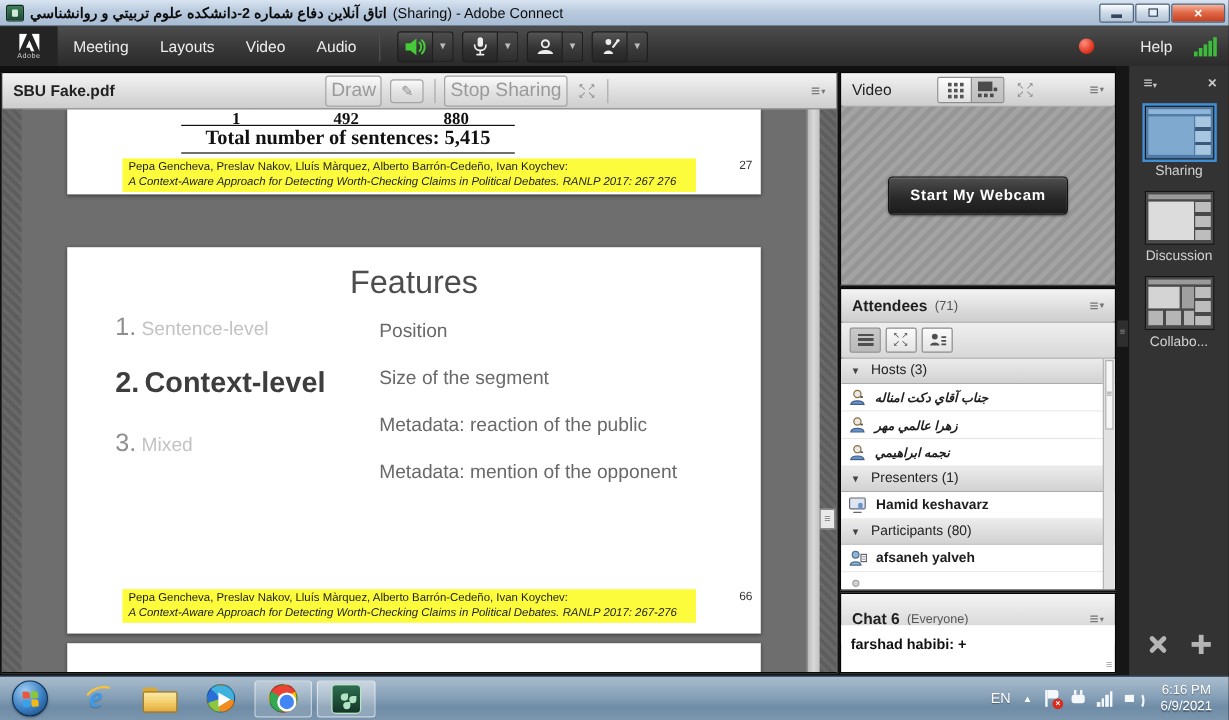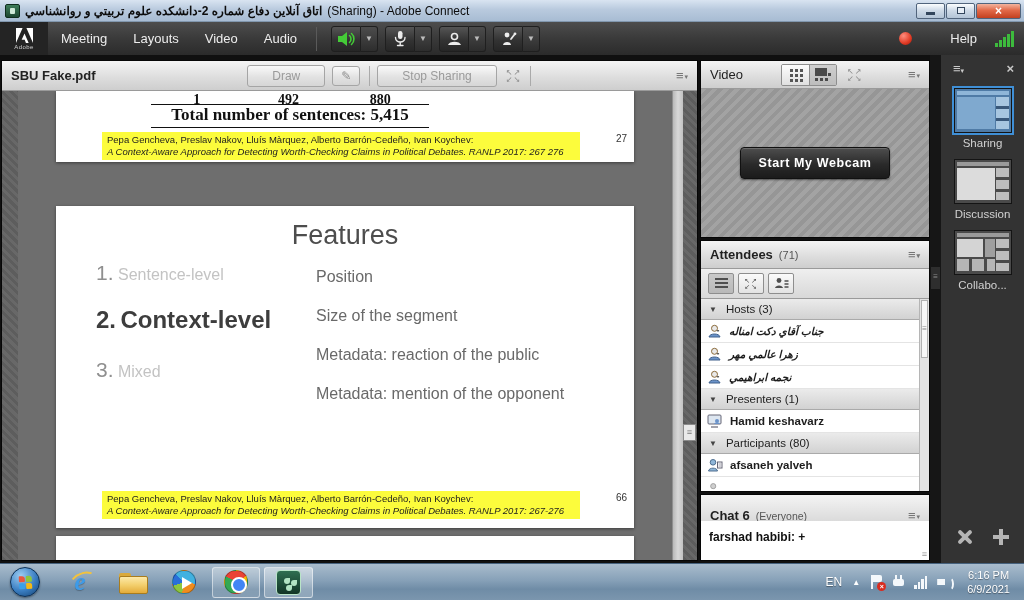--- a/index.html
+++ b/index.html
@@ -49,21 +49,21 @@
   .pod-h { background:linear-gradient(#f4f4f4,#dcdcdc 60%,#cecece); border-bottom:1px solid #9a9a9a;
     display:flex; align-items:center; padding:0 9px; color:#1f1f1f; }
   .pod-menu { margin-left:auto; color:#777; font-size:13px; line-height:1; display:flex; align-items:center; gap:1px; }
   .pod-menu b { font-size:7px; font-weight:normal; margin-top:2px; }
 
   
   .share-pod { left:1px; top:60px; width:697px; height:501px; }
   .share-h { height:30px; font-size:13px; }
   .share-title { font-weight:bold; color:#222; }
   .sbtn { border:1px solid #a5a5a5; border-radius:3px; background:linear-gradient(#fafafa,#e2e2e2 55%,#d6d6d6);
-    color:#9a9a9a; font-size:12px; padding:3px 24px; margin-left:7px; }
+    color:#9a9a9a; font-size:16px; padding:3px 4px; margin-left:7px; }
   .sbtn.ic { padding:2px 8px; color:#8c8c8c; font-size:12px; }
   .hsep { width:1px; height:20px; background:#aaa; margin-left:9px; }
   .expand-ic { display:flex; flex-direction:column; line-height:7px; font-size:8px; color:#8a8a8a; margin-left:9px; letter-spacing:1px; }
   .share-body { position:absolute; left:0; top:30px; right:0; bottom:0; background:#6e6e6e; overflow:hidden; }
   .hatch-l { position:absolute; left:0; top:0; bottom:0; width:16px;
     background:repeating-linear-gradient(45deg,#5d5d5d 0 3px,#686868 3px 6px); }
   .hatch-r { position:absolute; right:0; top:0; bottom:0; width:14px;
     background:repeating-linear-gradient(45deg,#5d5d5d 0 3px,#686868 3px 6px); }
   .vscroll { position:absolute; right:14px; top:0; bottom:0; width:11px;
     background:linear-gradient(90deg,#b9b9b9,#d9d9d9 50%,#c2c2c2); border-left:1px solid #8f8f8f; }

